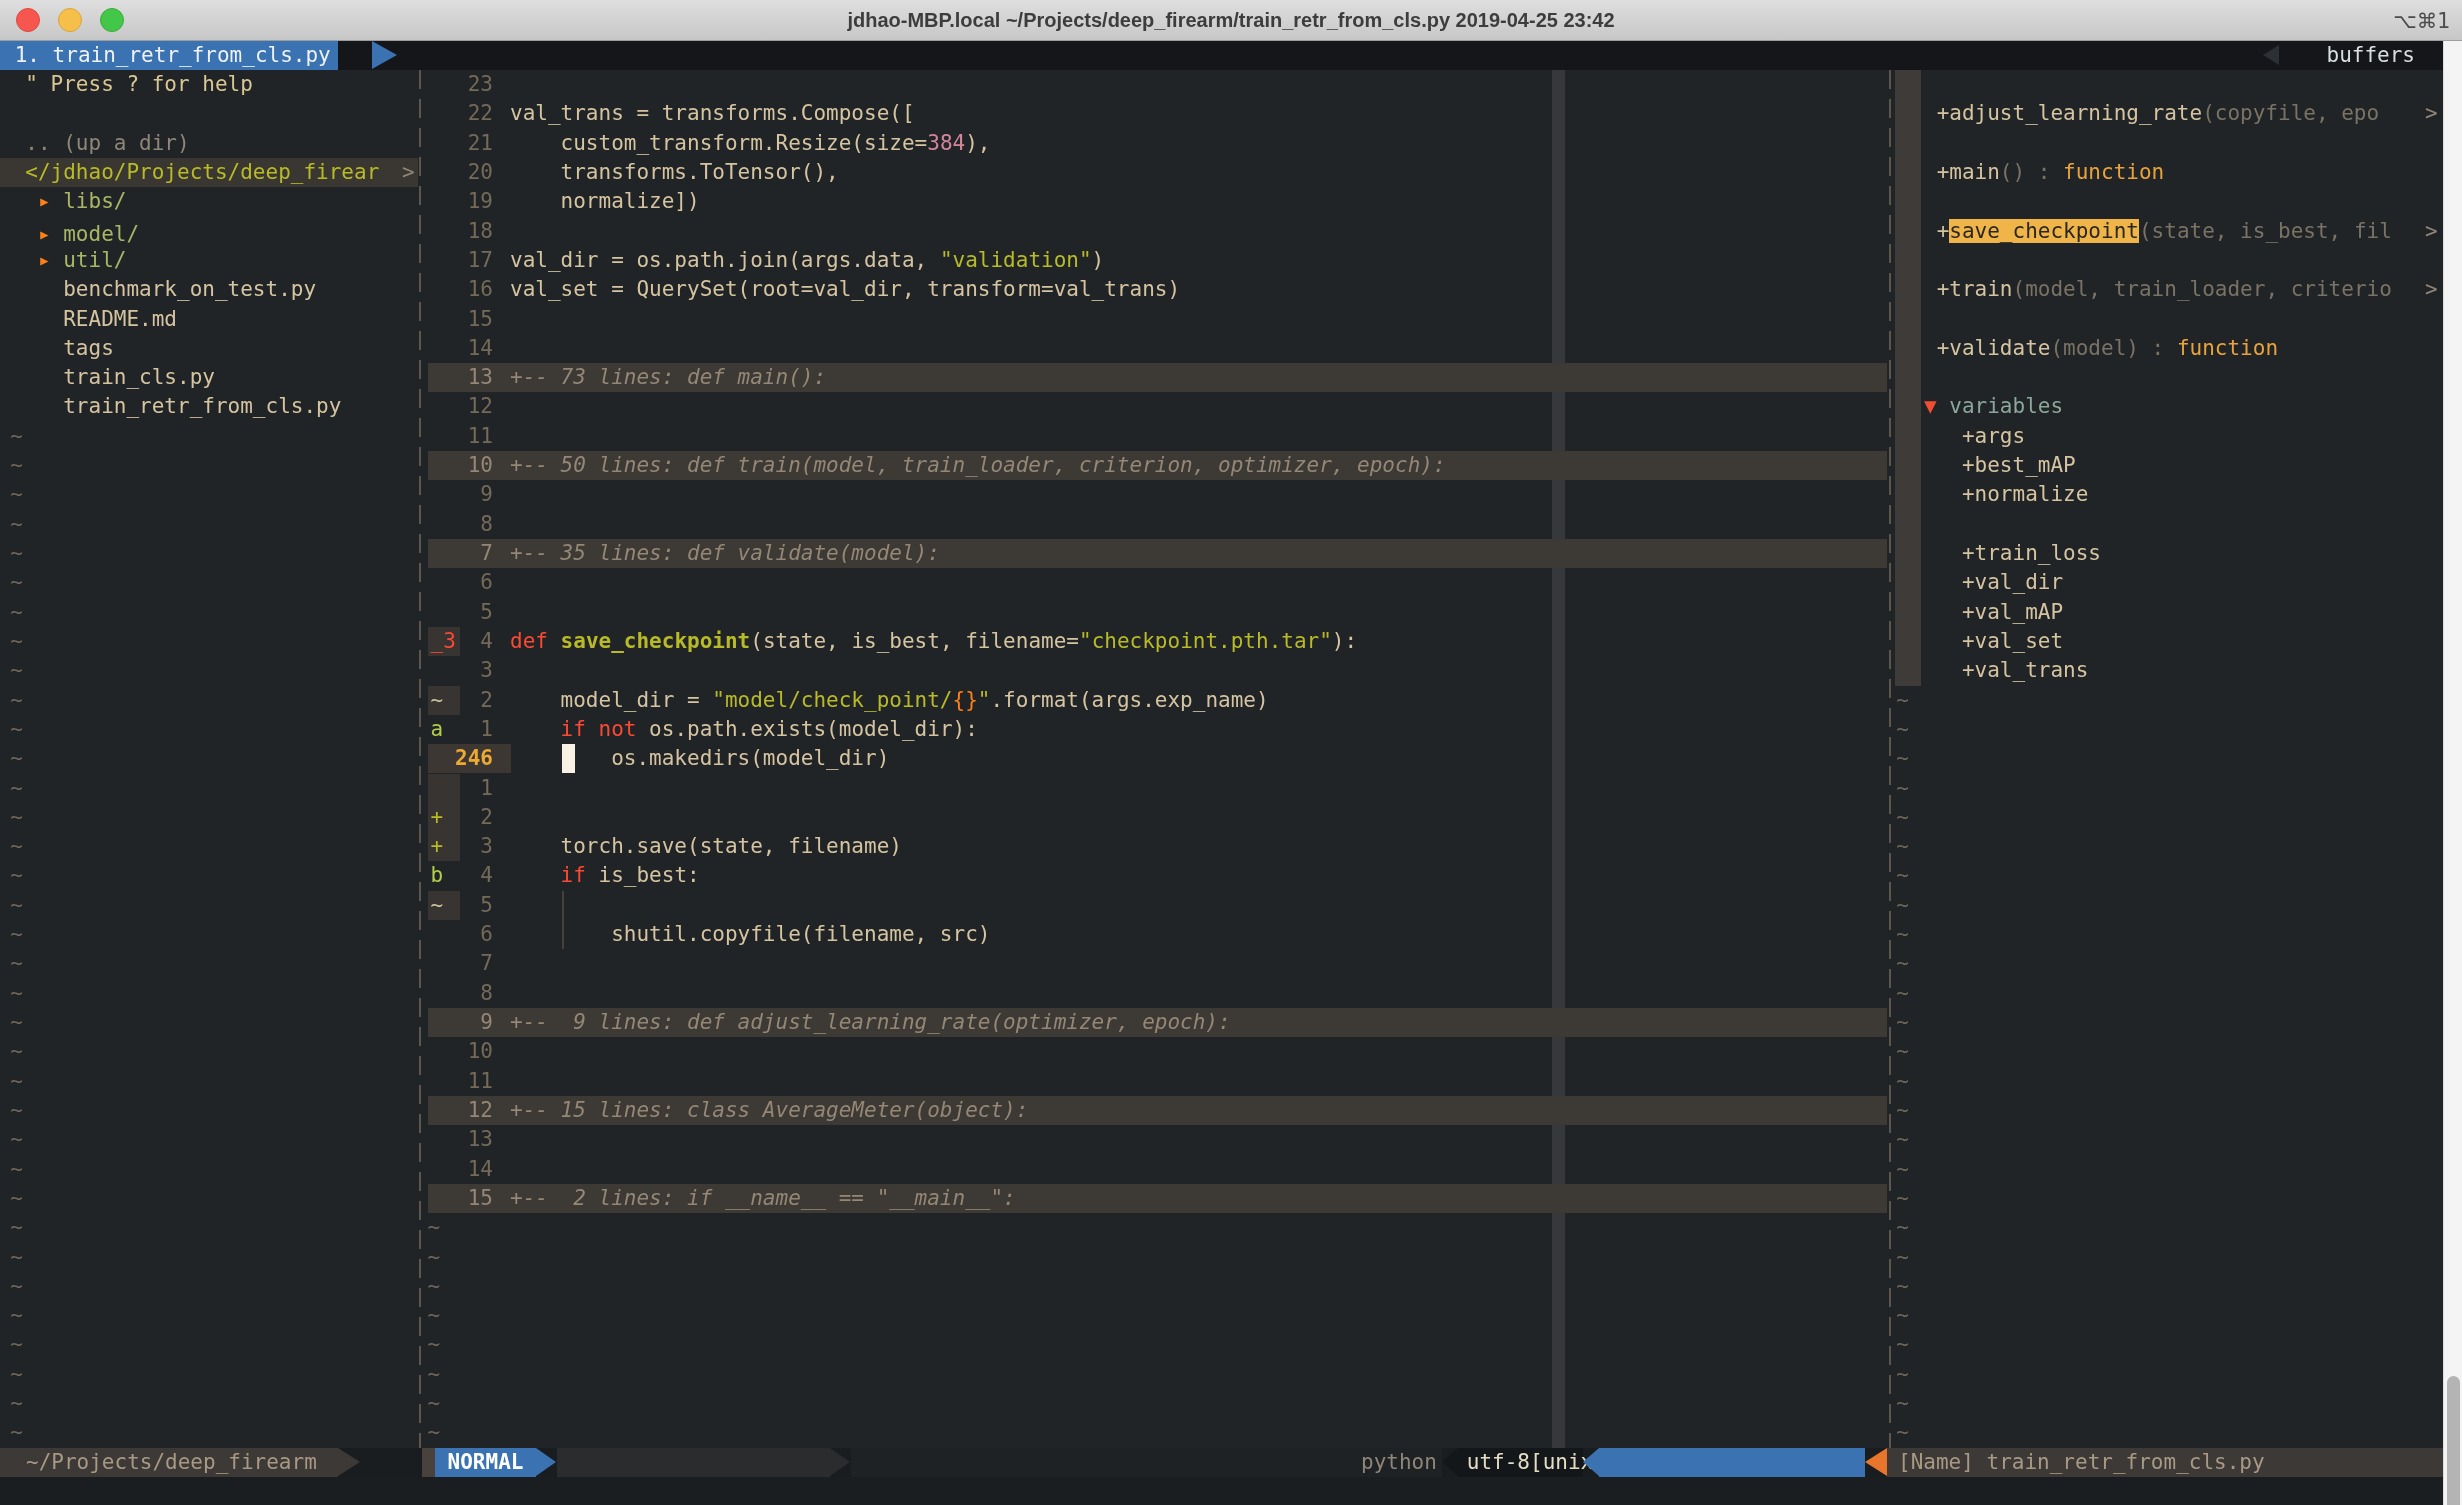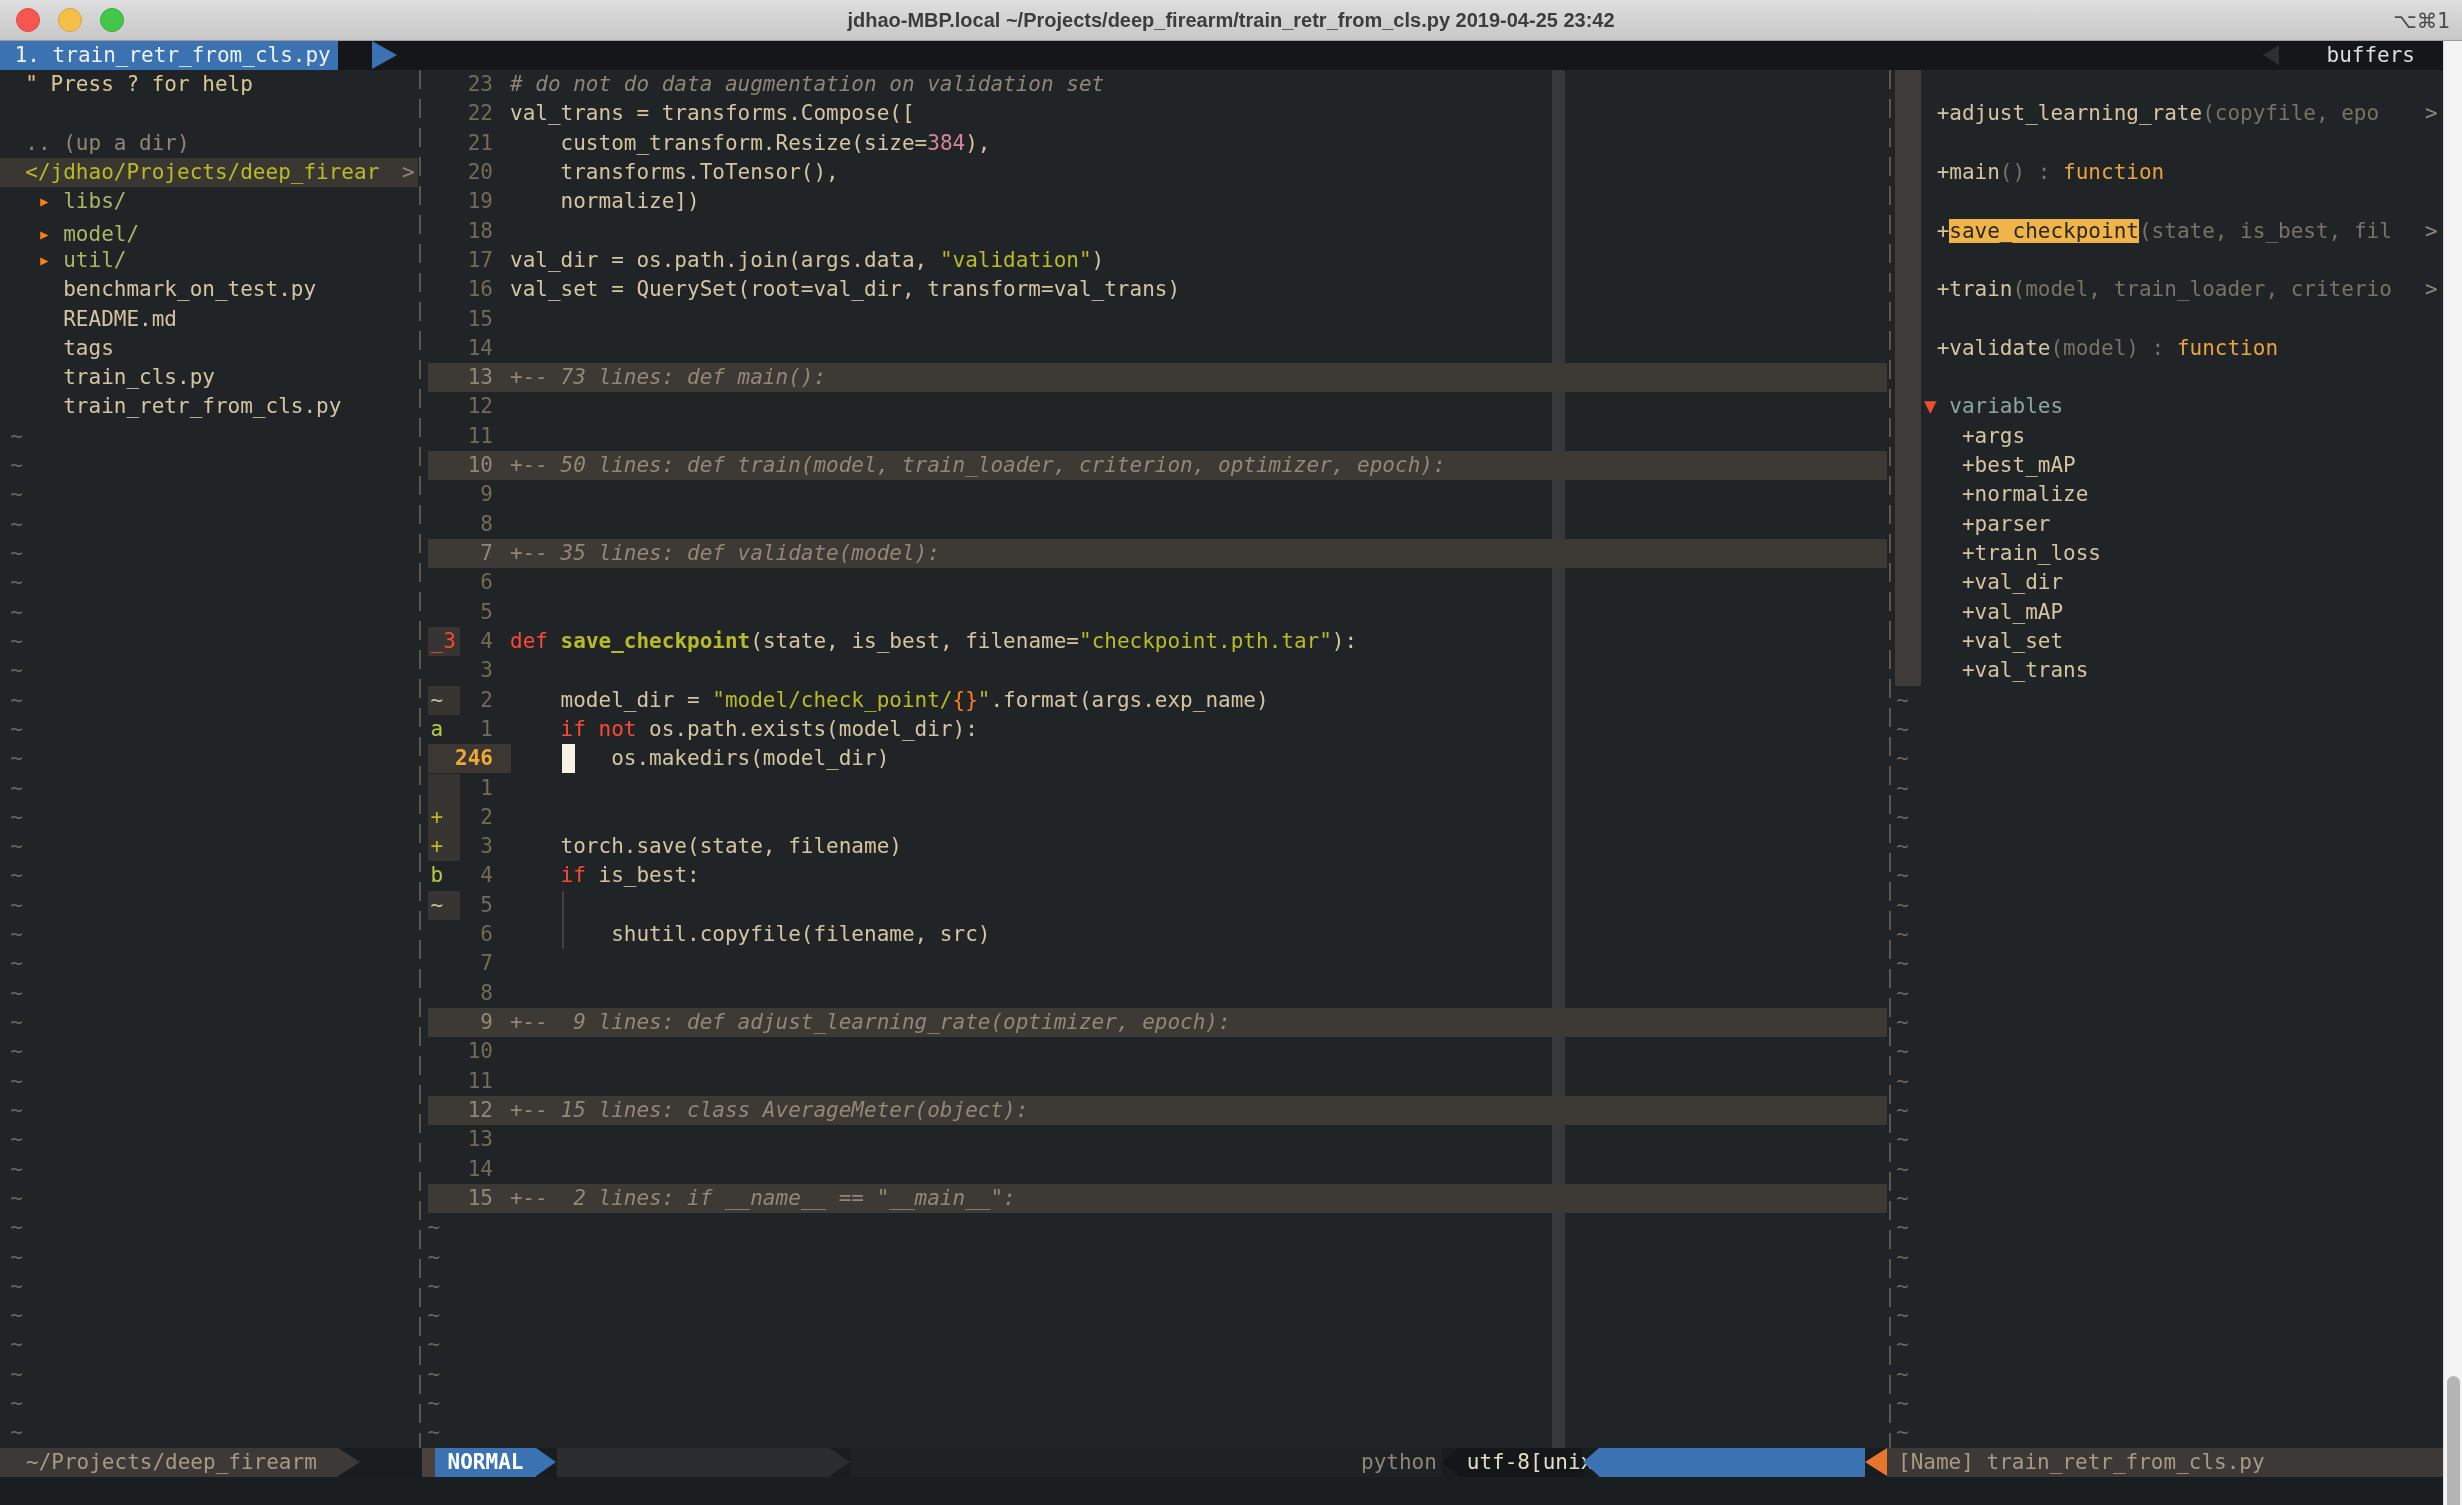--- a/index.html
+++ b/index.html
@@ -150,21 +150,21 @@
         <div class="row" style="top: 1173px;"><span class="seg tilde" style="padding-left: 10.3px; display: inline-block;">~</span></div>
         <div class="row" style="top: 1202px;"><span class="seg tilde" style="padding-left: 10.3px; display: inline-block;">~</span></div>
         <div class="row" style="top: 1231px;"><span class="seg tilde" style="padding-left: 10.3px; display: inline-block;">~</span></div>
         <div class="row" style="top: 1260px;"><span class="seg tilde" style="padding-left: 10.3px; display: inline-block;">~</span></div>
         <div class="row" style="top: 1290px;"><span class="seg tilde" style="padding-left: 10.3px; display: inline-block;">~</span></div>
         <div class="row" style="top: 1319px;"><span class="seg tilde" style="padding-left: 10.3px; display: inline-block;">~</span></div>
         <div class="row" style="top: 1348px;"><span class="seg tilde" style="padding-left: 10.3px; display: inline-block;">~</span></div>
       </div>
     <div class="win" id="code">
         <div class="colcol" style="left: 1134px;"></div>
-        <div class="row" style="top: 0px;"><span class="num">23</span><span class="txt"><span class="seg cm"># do not do data augmentation on validation set</span></span></div>
+        <div class="row" style="top: 0px;"><span class="num">23</span></div>
         <div class="row" style="top: 29px;"><span class="num">22</span><span class="txt"><span class="seg fg">val_trans = transforms.Compose([</span></span></div>
         <div class="row" style="top: 59px;"><span class="num">21</span><span class="txt"><span class="seg fg">    custom_transform.Resize(size=</span><span class="seg pu">384</span><span class="seg fg">),</span></span></div>
         <div class="row" style="top: 88px;"><span class="num">20</span><span class="txt"><span class="seg fg">    transforms.ToTensor(),</span></span></div>
         <div class="row" style="top: 117px;"><span class="num">19</span><span class="txt"><span class="seg fg">    normalize])</span></span></div>
         <div class="row" style="top: 147px;"><span class="num">18</span><span class="txt"></span></div>
         <div class="row" style="top: 176px;"><span class="num">17</span><span class="txt"><span class="seg fg">val_dir = os.path.join(args.data, </span><span class="seg st">"validation"</span><span class="seg fg">)</span></span></div>
         <div class="row" style="top: 205px;"><span class="num">16</span><span class="txt"><span class="seg fg">val_set = QuerySet(root=val_dir, transform=val_trans)</span></span></div>
         <div class="row" style="top: 235px;"><span class="num">15</span><span class="txt"></span></div>
         <div class="row" style="top: 264px;"><span class="num">14</span><span class="txt"></span></div>
         <div class="row" style="top: 293px;"><div class="band"></div><span class="num onband">13</span><span class="txt fold">+-- 73 lines: def main():</span></div>
@@ -209,21 +209,20 @@
         <div class="tb-stripe"></div>
         <div class="row" style="top: 29px;"><span class="ttxt"><span class="seg fg"> +adjust_learning_rate</span><span class="seg dim">(copyfile, epo</span></span><span class="trunc" style="left: 539px;">&gt;</span></div>
         <div class="row" style="top: 88px;"><span class="ttxt"><span class="seg fg"> +main</span><span class="seg dim">() : </span><span class="seg yel">function</span></span></div>
         <div class="row" style="top: 147px;"><span class="ttxt"><span class="seg fg"> +</span><span class="seg hl">save_checkpoint</span><span class="seg dim">(state, is_best, fil</span></span><span class="trunc" style="left: 539px;">&gt;</span></div>
         <div class="row" style="top: 205px;"><span class="ttxt"><span class="seg fg"> +train</span><span class="seg dim">(model, train_loader, criterio</span></span><span class="trunc" style="left: 539px;">&gt;</span></div>
         <div class="row" style="top: 264px;"><span class="ttxt"><span class="seg fg"> +validate</span><span class="seg dim">(model) : </span><span class="seg yel">function</span></span></div>
         <div class="row" style="top: 352px;"><span class="ttxt"><span class="seg fg">   +args</span></span></div>
         <div class="row" style="top: 322px;"><span class="ttxt"><span class="seg tri">▼ </span><span class="seg teal">variables</span></span></div>
         <div class="row" style="top: 381px;"><span class="ttxt"><span class="seg fg">   +best_mAP</span></span></div>
         <div class="row" style="top: 410px;"><span class="ttxt"><span class="seg fg">   +normalize</span></span></div>
-        <div class="row" style="top: 440px;"><span class="ttxt"><span class="seg fg">   +parser</span></span></div>
         <div class="row" style="top: 469px;"><span class="ttxt"><span class="seg fg">   +train_loss</span></span></div>
         <div class="row" style="top: 498px;"><span class="ttxt"><span class="seg fg">   +val_dir</span></span></div>
         <div class="row" style="top: 528px;"><span class="ttxt"><span class="seg fg">   +val_mAP</span></span></div>
         <div class="row" style="top: 557px;"><span class="ttxt"><span class="seg fg">   +val_set</span></span></div>
         <div class="row" style="top: 586px;"><span class="ttxt"><span class="seg fg">   +val_trans</span></span></div>
         <div class="row" style="top: 616px;"><span class="seg tilde" style="padding-left: 10.3px; display: inline-block;">~</span></div>
         <div class="row" style="top: 645px;"><span class="seg tilde" style="padding-left: 10.3px; display: inline-block;">~</span></div>
         <div class="row" style="top: 674px;"><span class="seg tilde" style="padding-left: 10.3px; display: inline-block;">~</span></div>
         <div class="row" style="top: 704px;"><span class="seg tilde" style="padding-left: 10.3px; display: inline-block;">~</span></div>
         <div class="row" style="top: 733px;"><span class="seg tilde" style="padding-left: 10.3px; display: inline-block;">~</span></div>

